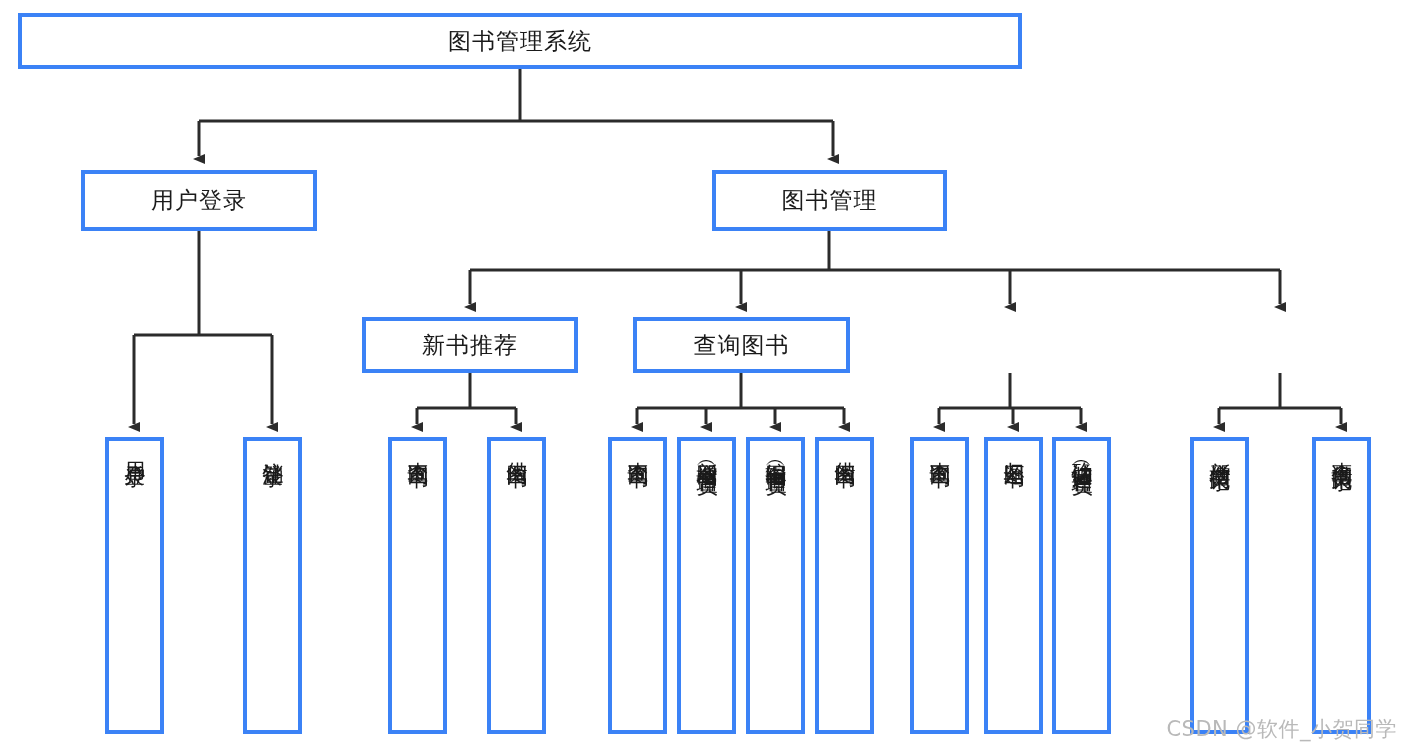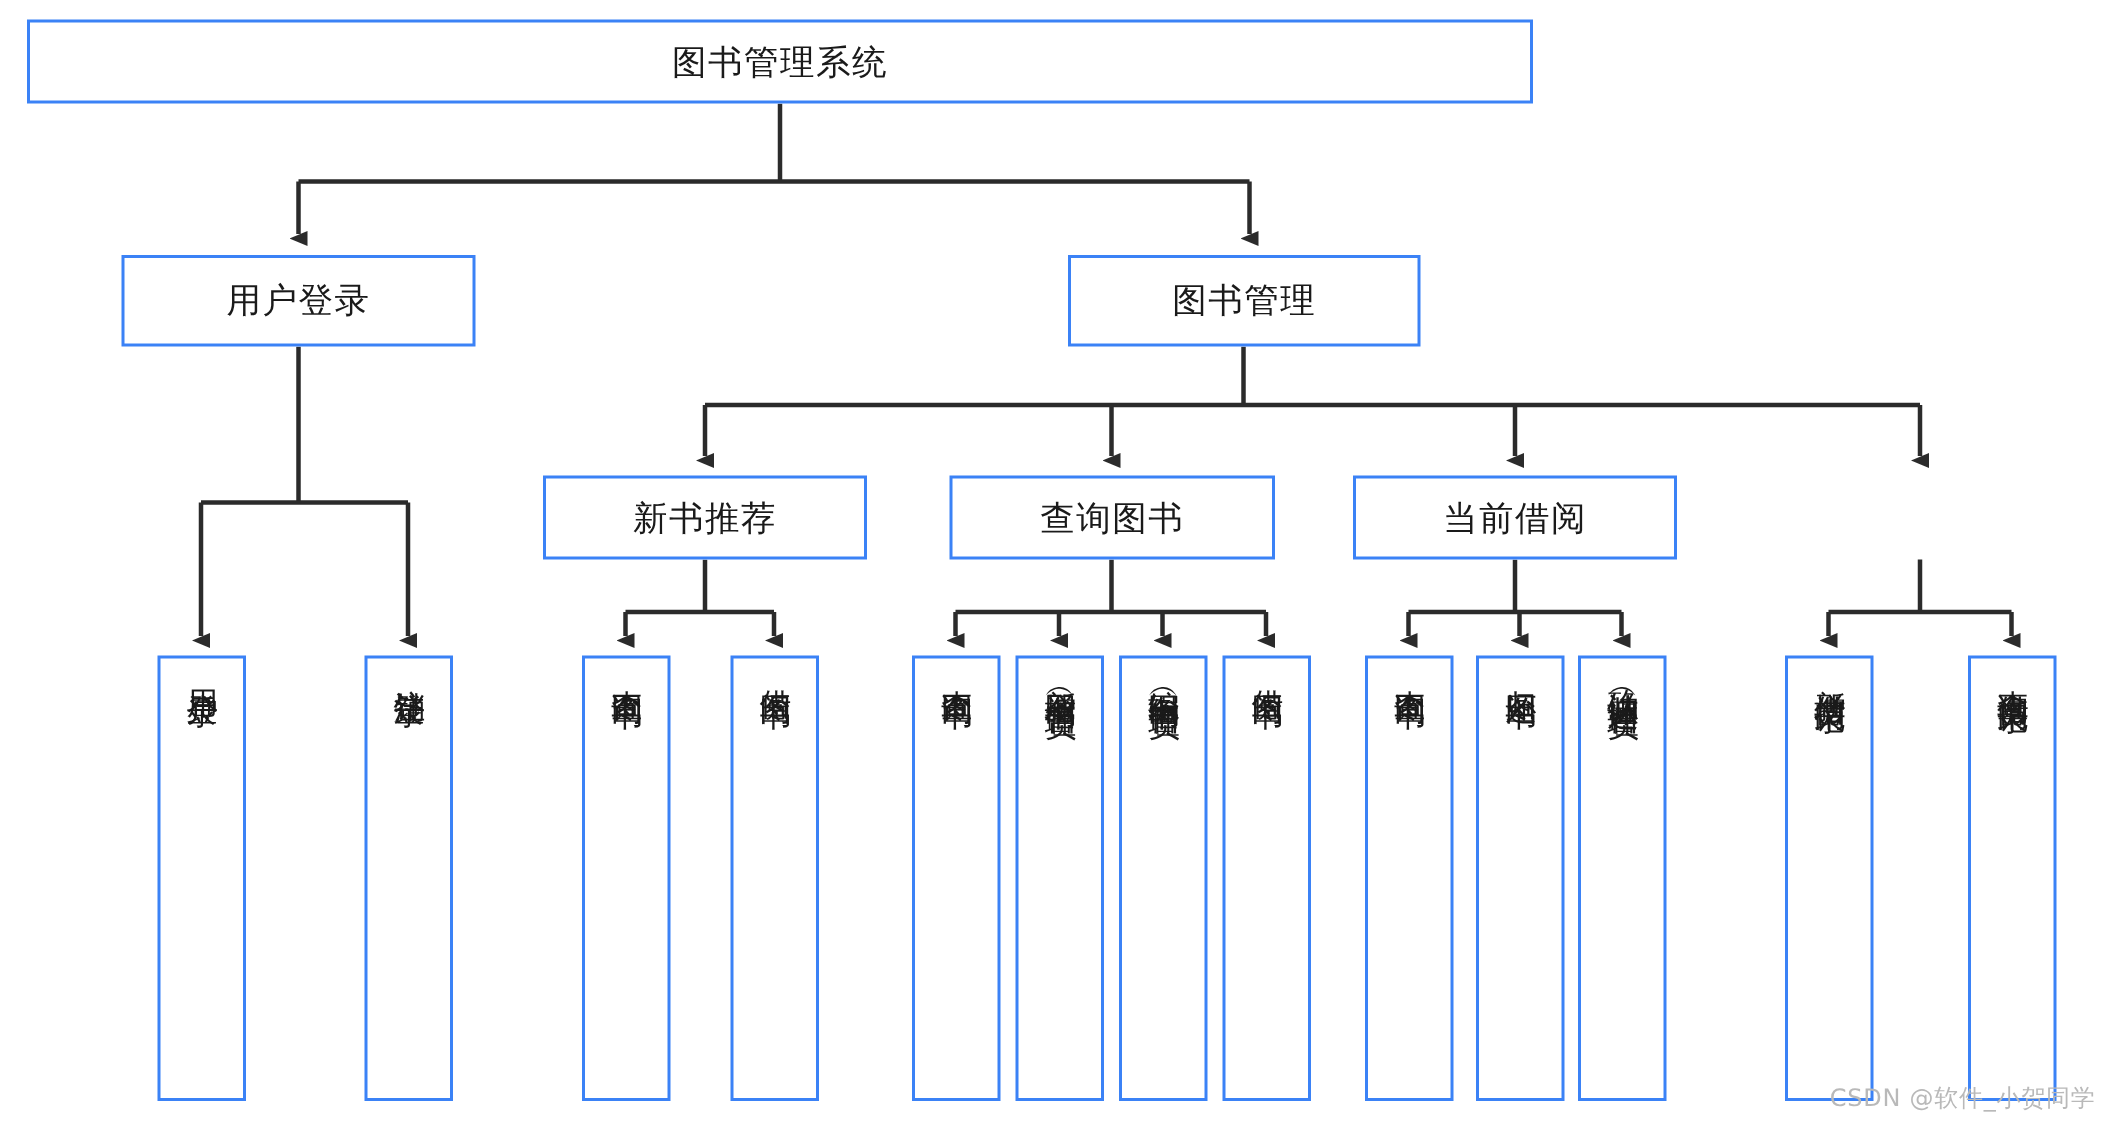--- a/index.html
+++ b/index.html
@@ -22,21 +22,21 @@
   svg#tree-svg {
     position: absolute;
     left: 0;
     top: 0;
     width: 1405px;
     height: 747px;
   }
   .node-box {
     position: absolute;
     box-sizing: border-box;
-    border: 2px solid #3b82f6;
+    border: 4px solid #3b82f6;
     background: #ffffff;
     display: flex;
     align-items: center;
     justify-content: center;
     color: #1a1a1a;
   }
   .node-h {
     font-size: 23px;
     letter-spacing: 1px;
     white-space: nowrap;
@@ -51,21 +51,21 @@
     padding-top: 4px;
   }
   .leaf-box {
     align-items: flex-start;
     justify-content: center;
   }
   .watermark {
     position: absolute;
     right: 8px;
     bottom: 4px;
-    font-size: 16px;
+    font-size: 21px;
     color: #b9b9b9;
     white-space: nowrap;
     letter-spacing: 0.5px;
   }
 </style>
 </head>
 <body>
 
 <div id="diagram-root">
 
@@ -134,23 +134,20 @@
   <div class="node-box node-h" style="left:362px; top:317px; width:216px; height:56px;">
     <span>新书推荐</span>
   </div>
 
   <div class="node-box node-h" style="left:712px; top:170px; width:235px; height:61px;">
     <span>图书管理</span>
   </div>
   <div class="node-box node-h" style="left:633px; top:317px; width:217px; height:56px;">
     <span>查询图书</span>
   </div>
-  <div class="node-box node-h" style="left:902px; top:317px; width:216px; height:56px;">
-    <span>当前借阅</span>
-  </div>
 
   <div class="node-box leaf-box" style="left:105px; top:437px; width:59px; height:297px;">
     <span class="node-v">用户登录</span>
   </div>
   <div class="node-box leaf-box" style="left:243px; top:437px; width:59px; height:297px;">
     <span class="node-v">注销登录</span>
   </div>
 
   <div class="node-box leaf-box" style="left:388px; top:437px; width:59px; height:297px;">
     <span class="node-v">查询图书</span>

